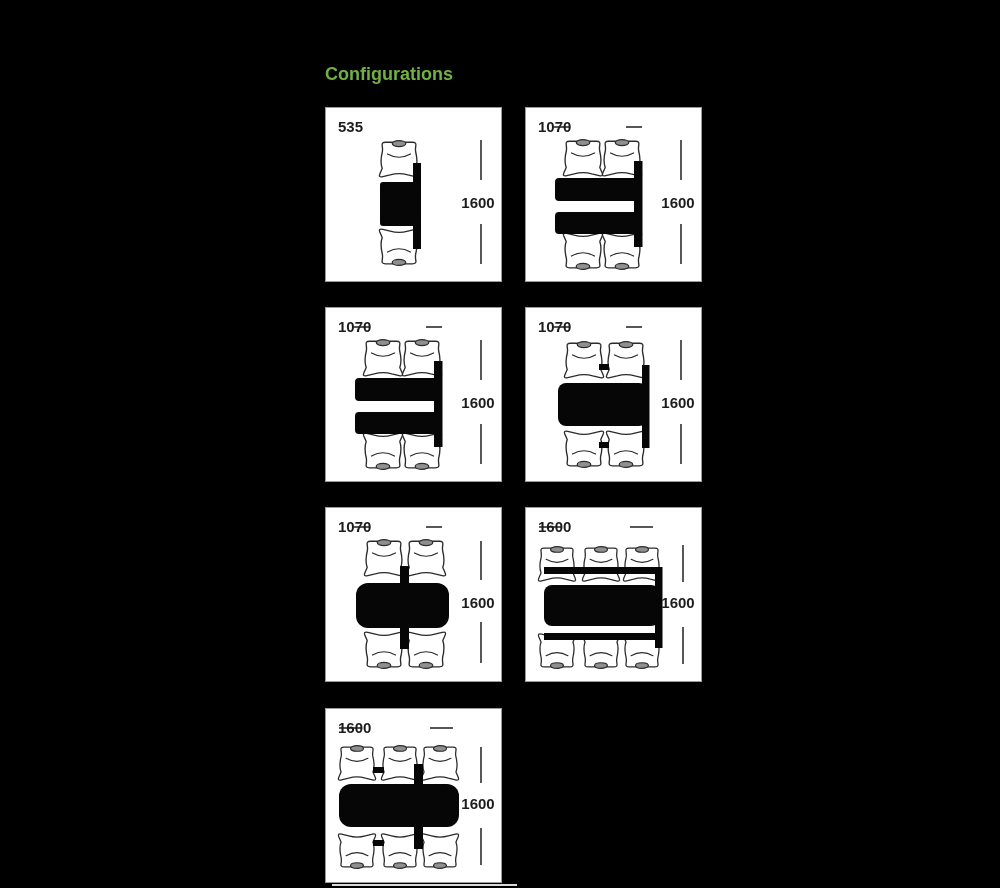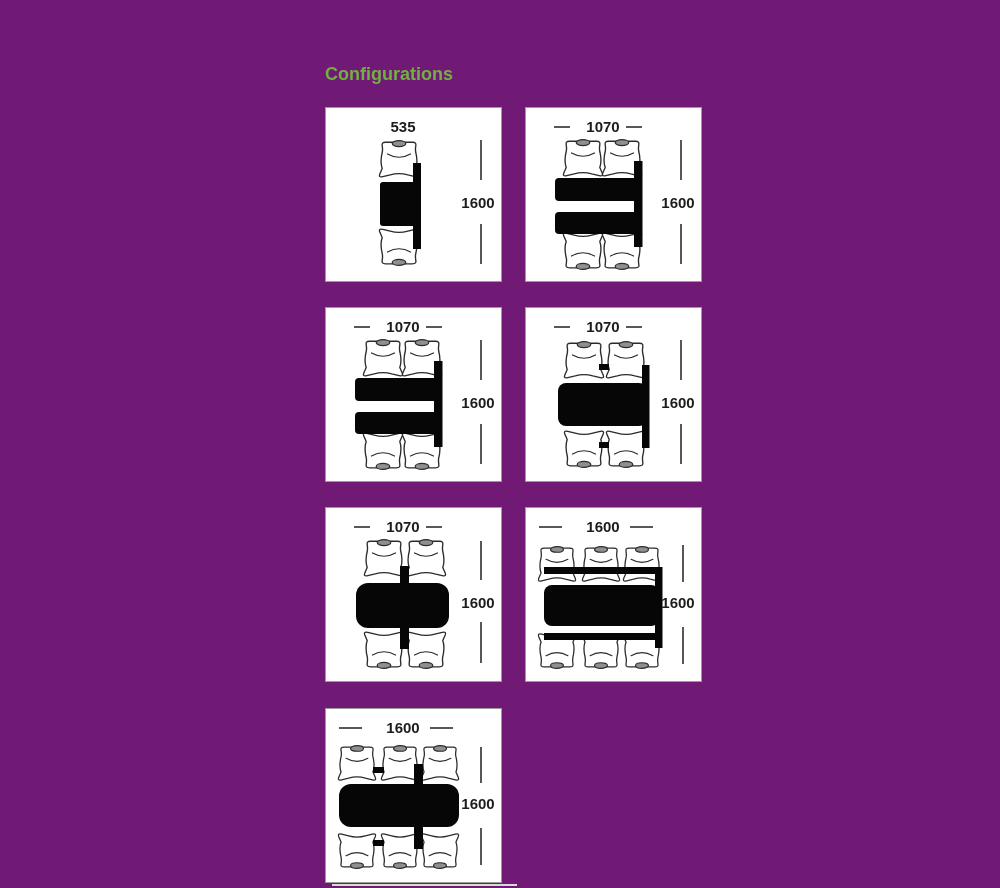--- a/index.html
+++ b/index.html
@@ -1,21 +1,21 @@
 <!DOCTYPE html>
 <html><head>
 <meta charset="utf-8">
 <style>
   html,body{margin:0;padding:0;background:#ffffff;}
   body{font-family:"Liberation Sans", sans-serif;}
-  .page{position:relative;width:1000px;height:888px;background:#701a75;overflow:hidden;}
+  .page{position:relative;width:1000px;height:888px;background:#000000;overflow:hidden;}
   .heading{position:absolute;left:325px;top:64px;font-size:18px;font-weight:bold;color:#72b043;}
   .tile{position:absolute;width:177px;height:175px;margin:0;border:1px solid #9b9b9b;background:#fff;box-sizing:border-box;}
   .tile svg{position:absolute;left:0;top:0;}
-  .dim-top{position:absolute;left:4px;top:10px;width:146px;text-align:center;
+  .dim-top{position:absolute;left:12px;top:10px;width:146px;text-align:left;
            font-size:15px;font-weight:600;color:#1c1c1c;letter-spacing:0px;}
   .dim-right{position:absolute;left:132px;top:86px;width:40px;text-align:center;
            font-size:15px;font-weight:600;color:#1c1c1c;}
   .divider{position:absolute;left:332px;top:884px;width:185px;height:2px;background:#d9d9d9;}
   .t1{left:325px;top:107px;}
   .t2{left:525px;top:107px;}
   .t3{left:325px;top:307px;}
   .t4{left:525px;top:307px;}
   .t5{left:325px;top:507px;}
   .t6{left:525px;top:507px;}

